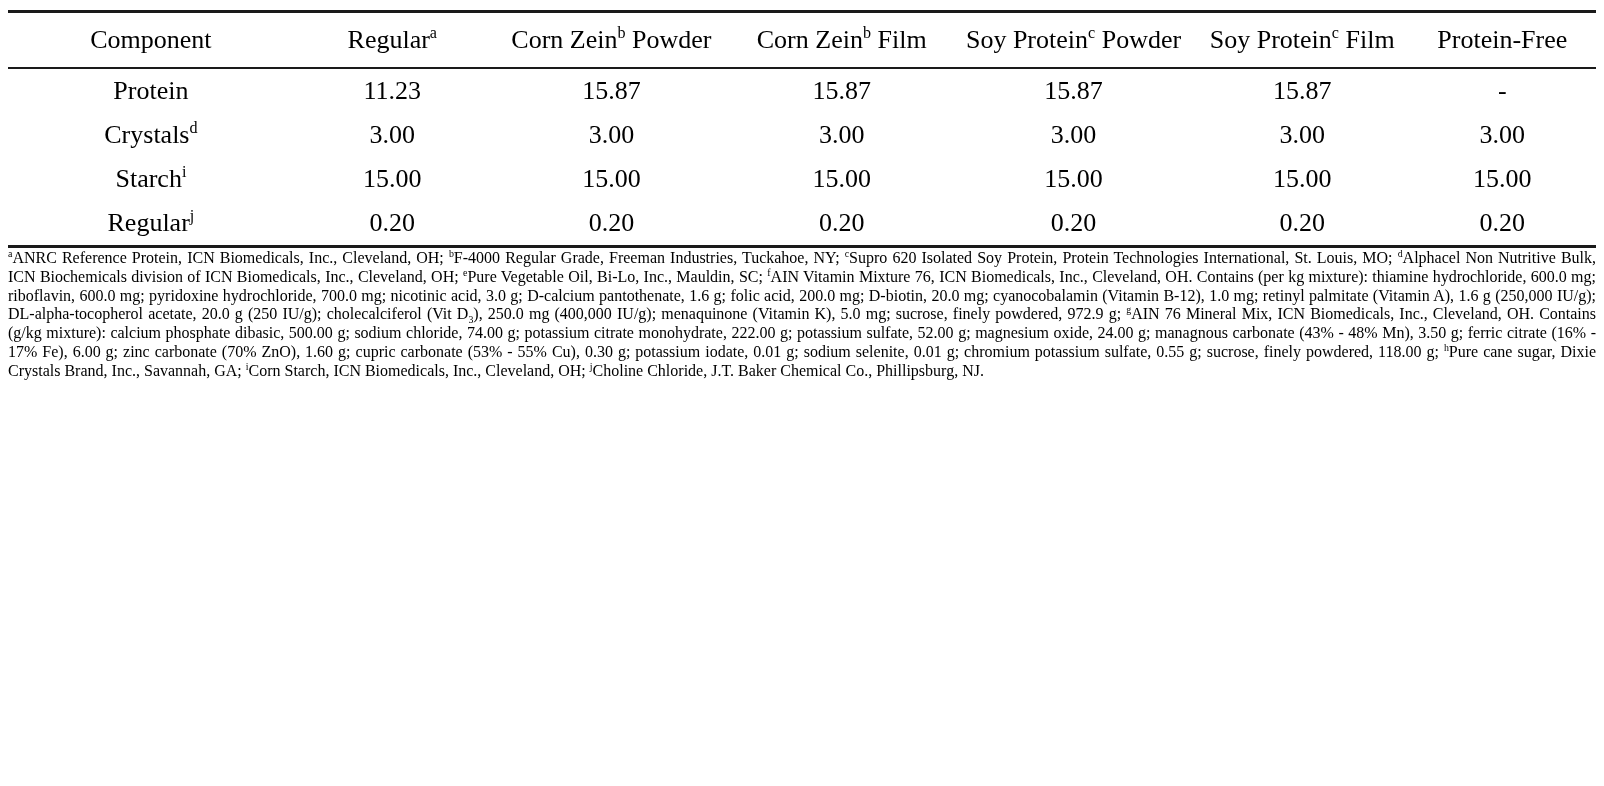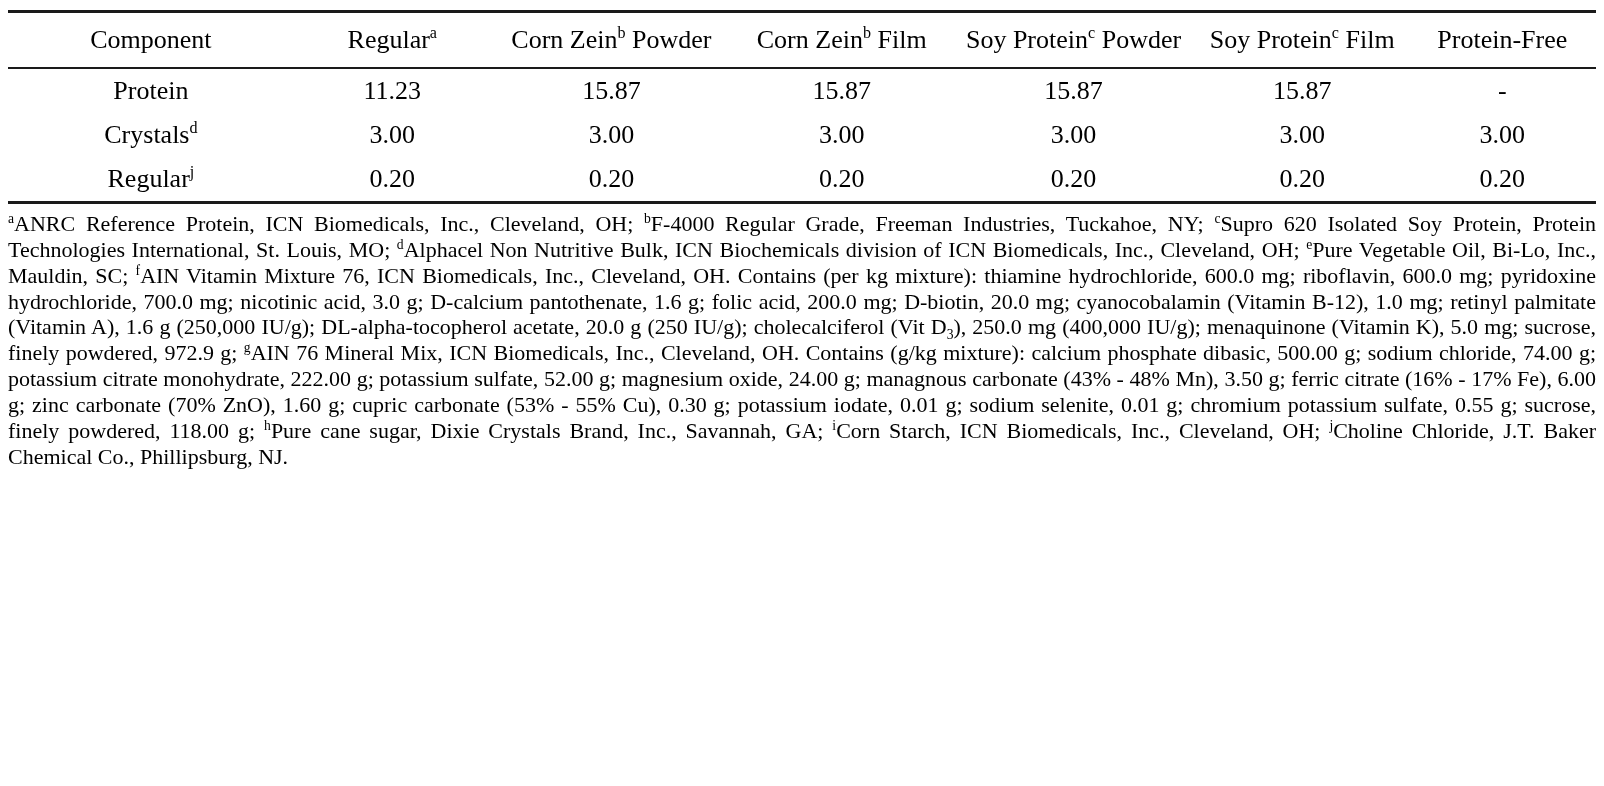--- a/index.html
+++ b/index.html
@@ -64,22 +64,22 @@
     vertical-align: super;
     line-height: 0;
   }
   sub {
     font-size: 0.62em;
     vertical-align: sub;
     line-height: 0;
   }
 
   .notes {
-    margin-top: 7px;
-    font-size: 22px;
+    margin-top: 1px;
+    font-size: 16px;
     line-height: 1.175;
     text-align: justify;
     text-justify: inter-word;
     hyphens: manual;
   }
   .notes p {
     margin: 0;
   }
 </style>
 </head>
@@ -137,20 +137,29 @@
       <tr>
         <td><span>Crystals</span><sup>d</sup></td>
         <td>3.00</td>
         <td>3.00</td>
         <td>3.00</td>
         <td>3.00</td>
         <td>3.00</td>
         <td>3.00</td>
       </tr>
       <tr>
+        <td><span>Starch</span><sup>i</sup></td>
+        <td>15.00</td>
+        <td>15.00</td>
+        <td>15.00</td>
+        <td>15.00</td>
+        <td>15.00</td>
+        <td>15.00</td>
+      </tr>
+      <tr>
         <td><span>Regular</span><sup>j</sup></td>
         <td>0.20</td>
         <td>0.20</td>
         <td>0.20</td>
         <td>0.20</td>
         <td>0.20</td>
         <td>0.20</td>
       </tr>
     </tbody>
   </table>

